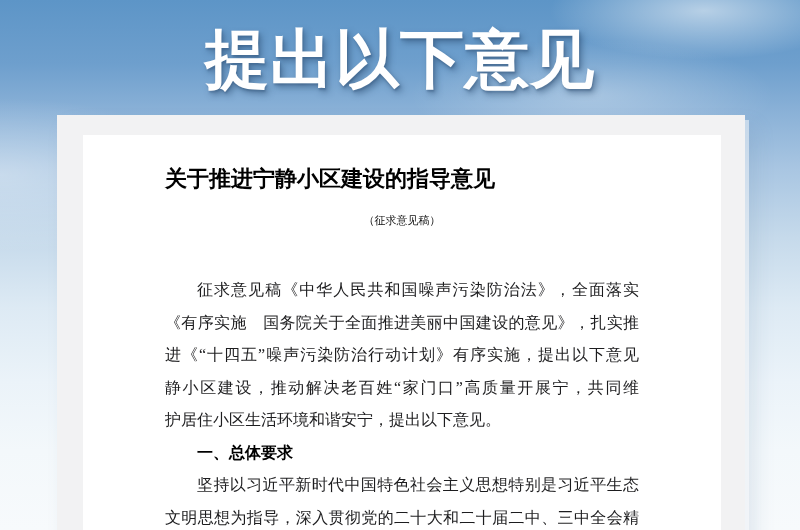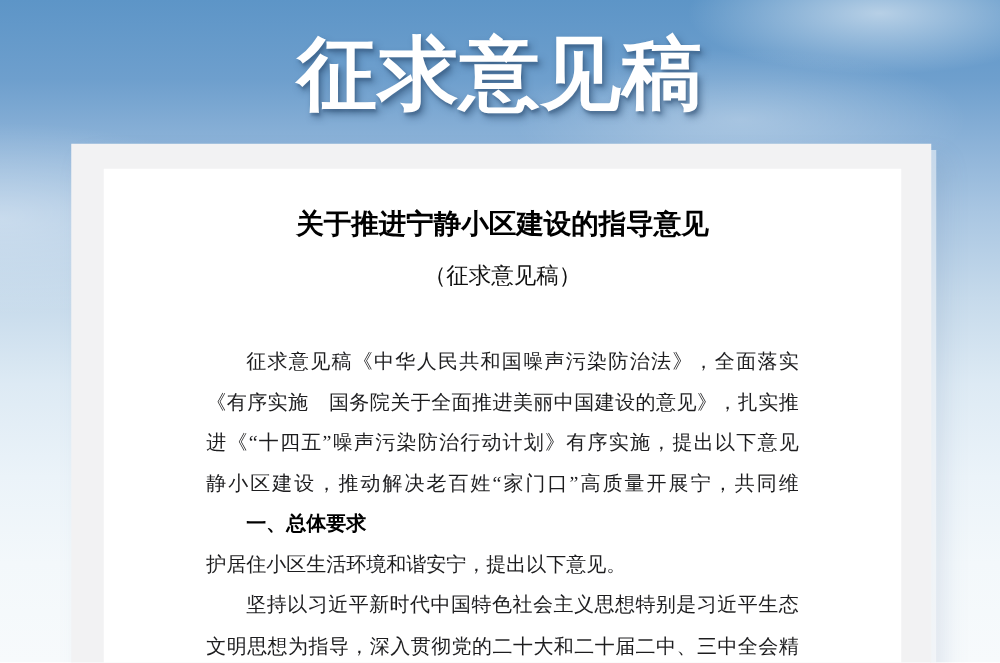--- a/index.html
+++ b/index.html
@@ -53,33 +53,33 @@
     position: absolute;
     left: 26px; top: 20px;
     width: 638px; height: 440px;
     background: #ffffff;
   }
 
   .doc { padding: 0 82px; color: #1d1d1f; }
 
   .doc-title {
     margin-top: 28px;
-    text-align: center;
+    text-align: left;
     font-size: 22px;
     line-height: 32px;
     font-weight: bold;
     color: #000000;
     font-family: "Liberation Sans", sans-serif;
     white-space: nowrap;
   }
 
   .doc-subtitle {
     margin-top: 13px;
     text-align: center;
-    font-size: 18px;
+    font-size: 11px;
     line-height: 24px;
     color: #111111;
     font-family: "Liberation Serif", "DejaVu Serif", serif;
   }
 
   .doc-body {
     margin-top: 42px;
     font-size: 16px;
     line-height: 32.5px;
     font-family: "Liberation Serif", "DejaVu Serif", serif;
@@ -97,36 +97,36 @@
     font-weight: bold;
     font-family: "Liberation Sans", sans-serif;
     color: #000000;
   }
 </style>
 </head>
 <body>
 
 <div class="sky"></div>
 
-<div class="banner-title">征求意见稿</div>
+<div class="banner-title">提出以下意见</div>
 
 <div class="card">
   <div class="page">
     <div class="doc">
 
       <div class="doc-title">关于推进宁静小区建设的指导意见</div>
 
       <div class="doc-subtitle">（征求意见稿）</div>
 
       <div class="doc-body">
         <div class="line fill indent">征求意见稿《中华人民共和国噪声污染防治法》，全面落实</div>
         <div class="line fill">《有序实施　国务院关于全面推进美丽中国建设的意见》，扎实推</div>
         <div class="line fill">进《“十四五”噪声污染防治行动计划》有序实施，提出以下意见</div>
         <div class="line fill">静小区建设，推动解决老百姓“家门口”高质量开展宁，共同维</div>
+        <div class="line">护居住小区生活环境和谐安宁，提出以下意见。</div>
         <div class="line heading indent">一、总体要求</div>
-        <div class="line">护居住小区生活环境和谐安宁，提出以下意见。</div>
         <div class="line fill indent">坚持以习近平新时代中国特色社会主义思想特别是习近平生态</div>
         <div class="line fill">文明思想为指导，深入贯彻党的二十大和二十届二中、三中全会精</div>
       </div>
 
     </div>
   </div>
 </div>
 
 </body></html>

